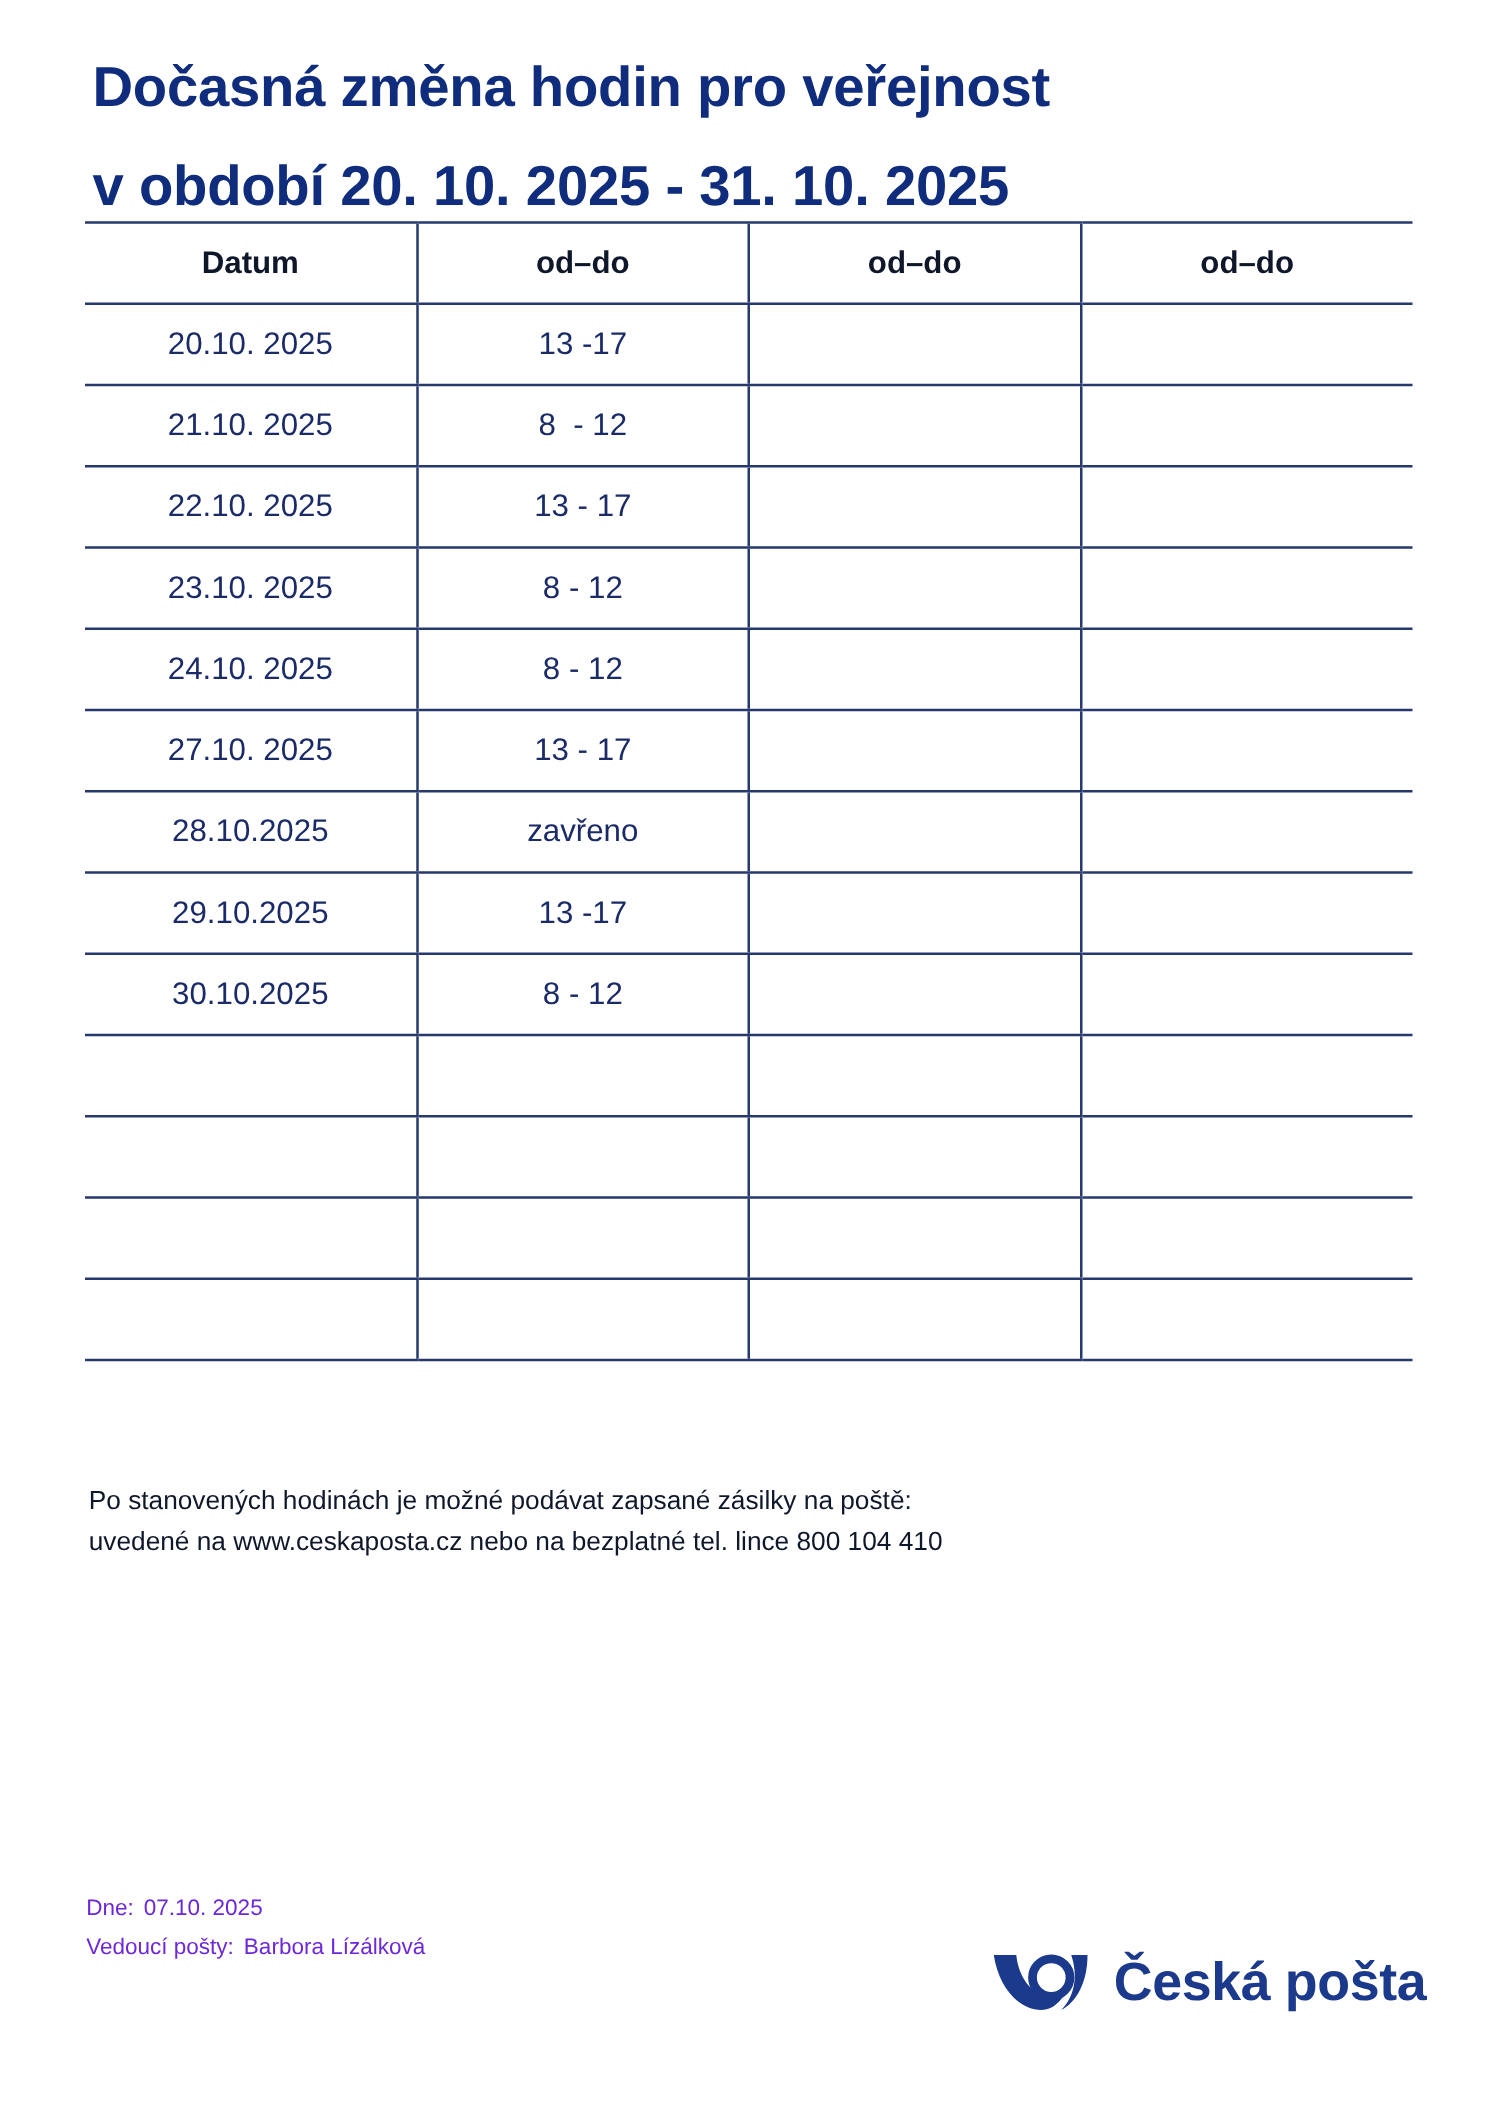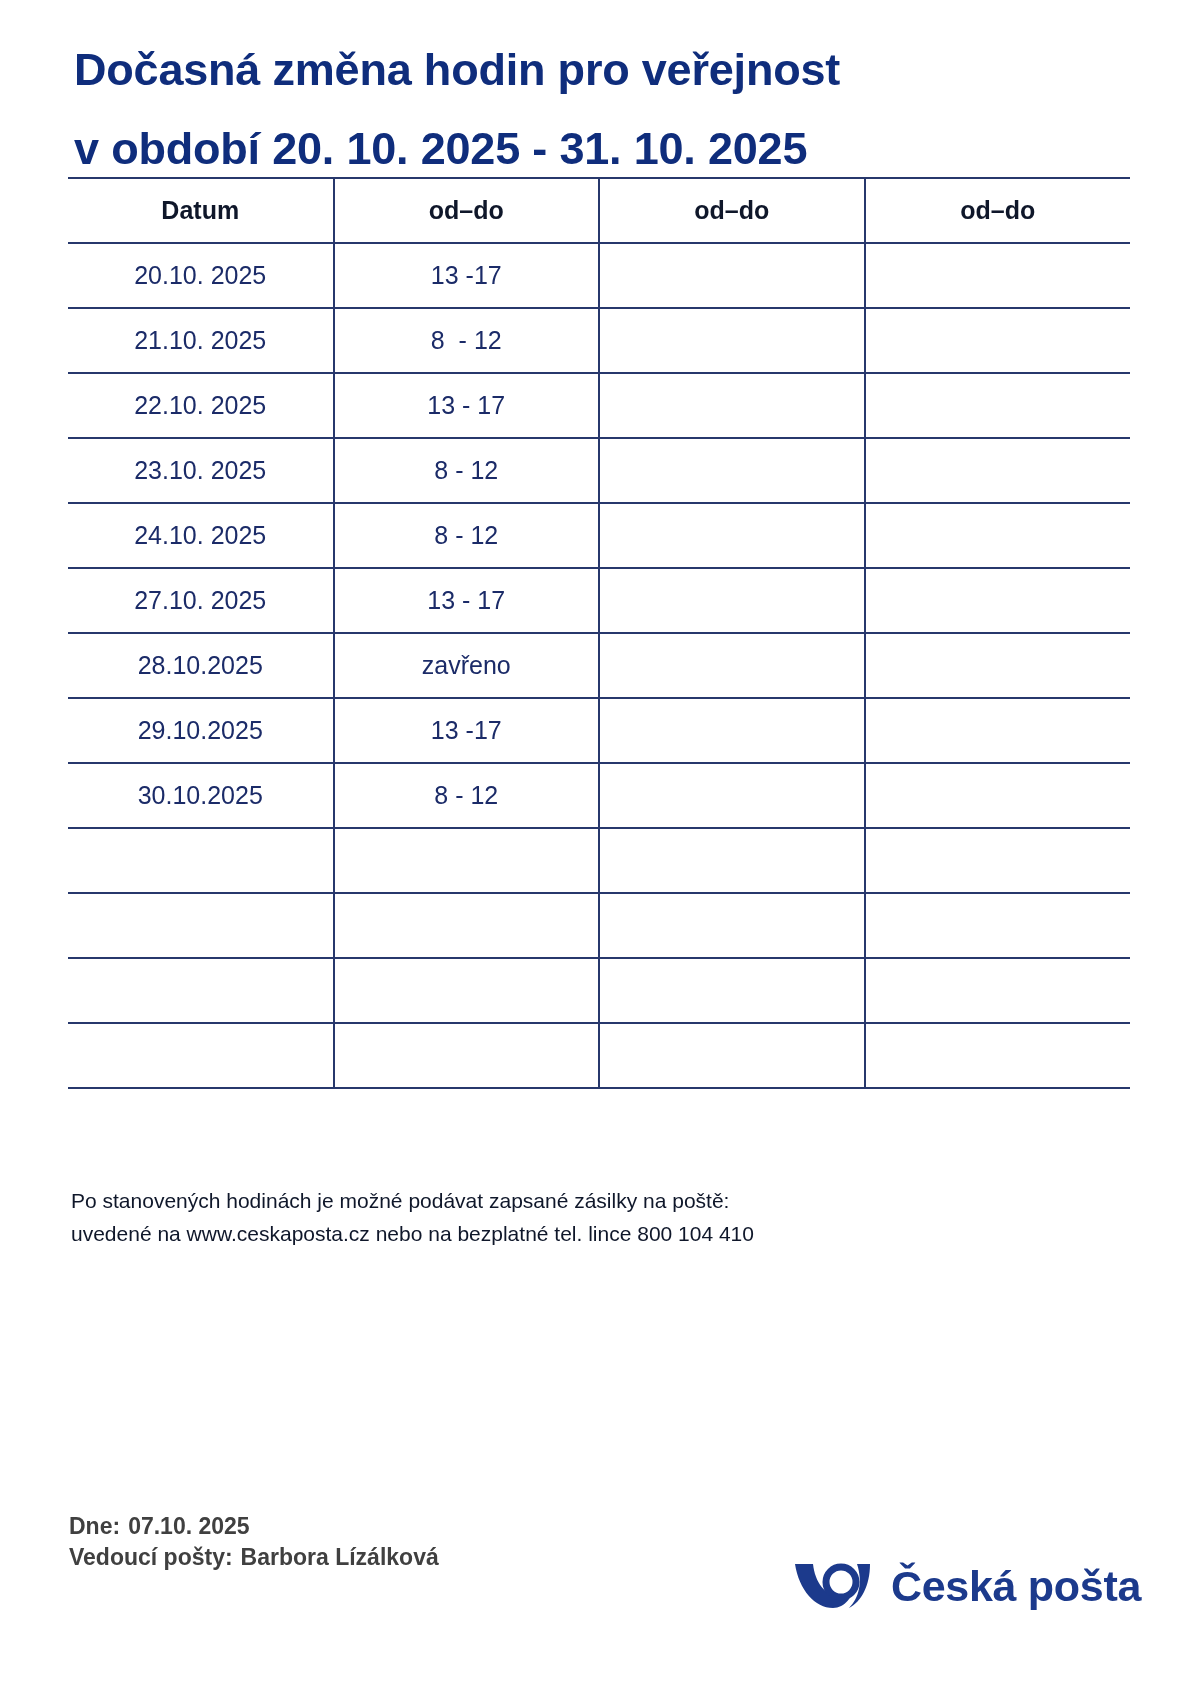--- a/index.html
+++ b/index.html
@@ -14,21 +14,21 @@
   .tbl td, .tbl th { height: 63px; padding: 0; text-align: center; vertical-align: middle;
                      border-top: 2px solid #27386c; border-bottom: 2px solid #27386c;
                      border-left: 2px solid #27386c; width: 25%; font-size: 25px; }
   .tbl tr > *:first-child { border-left: none; }
   .tbl th { font-weight: bold; color: #0f172a; }
   .tbl td { font-weight: normal; color: #1b2b68; }
 
   .note { position: absolute; left: 71px; top: 1184px; font-size: 21px; line-height: 33px; color: #0f172a; }
   .note div { white-space: nowrap; }
 
-  .sign { position: absolute; left: 69px; top: 1511px; font-size: 23px; line-height: 31px; color: #404040; font-weight: bold; }
+  .sign { position: absolute; left: 69px; top: 1511px; font-size: 18px; line-height: 31px; color: #6d28d9; }
   .sign .row { white-space: nowrap; }
   .sign .val { margin-left: 8px; }
 
   .logo { position: absolute; left: 795px; top: 1562px; height: 52px; display: flex; align-items: flex-start; }
   .logo-mark { width: 80px; height: 50px; }
   .logo-text { margin-left: 16px; font-weight: bold; font-size: 43px; color: #1c3a8c; letter-spacing: -0.3px; white-space: nowrap; }
 </style>
 </head>
 <body>
 

